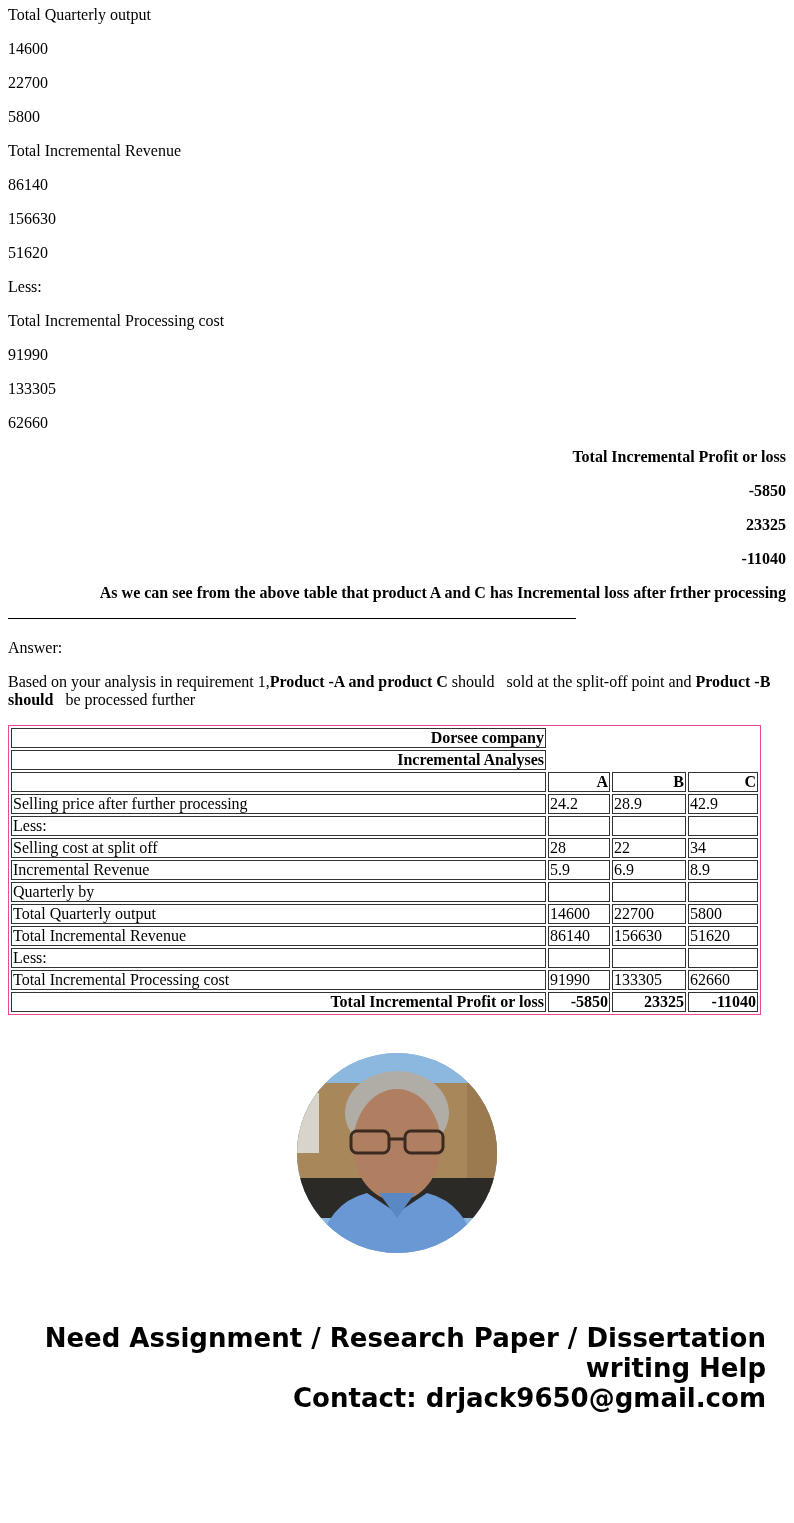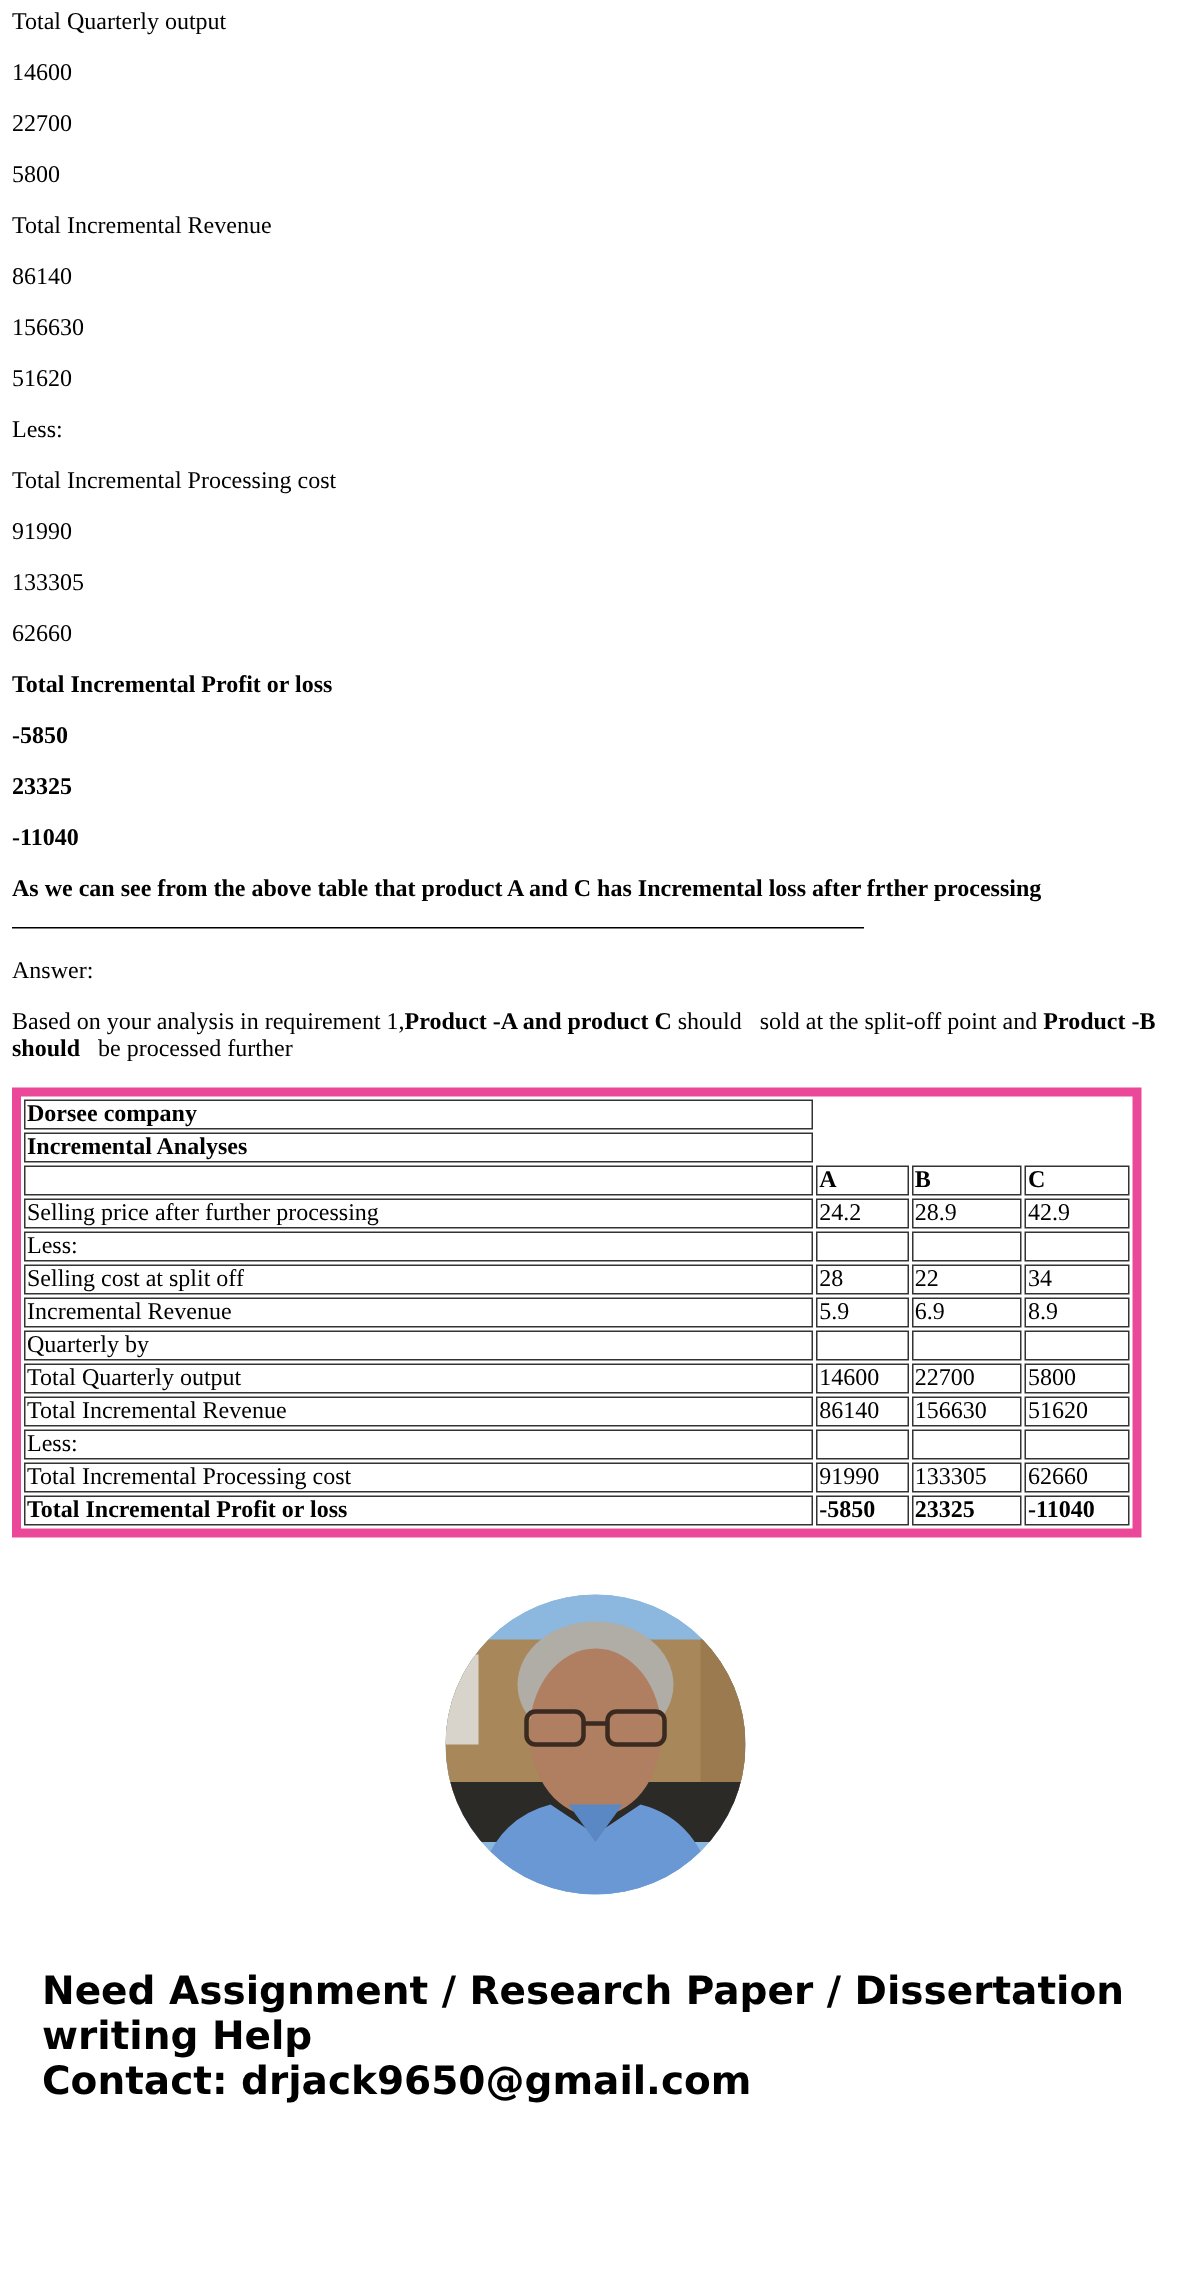--- a/index.html
+++ b/index.html
@@ -6,30 +6,30 @@
   body {
     width: 794px;
     font-family: "Liberation Serif", serif;
     font-size: 16px;
     color: #000;
     line-height: 18px;
   }
   .content { padding: 0 8px; }
   p { margin: 0 0 16px 0; }
   p.first { padding-top: 6px; }
-  .bold { font-weight: bold; }
+  .bold { font-weight: bold; text-align: right; }
   .hr-line {
     width: 568px;
     border: 0;
     border-top: 1px solid #000;
     margin: 0 0 20px 0;
     height: 0;
   }
   table.analysis {
-    border: 6px solid #ec4899;
+    border: 1px solid #ec4899;
     border-collapse: separate;
     border-spacing: 2px;
     margin-top: 0;
     width: 753px;
   }
   table.analysis td {
     border: 1px solid #333;
     padding: 0 1px;
     height: 18px;
     vertical-align: middle;
@@ -42,26 +42,26 @@
   table.analysis td.noborder { border: none; }
   .avatar-wrap {
     display: flex; justify-content: center; margin-top: 38px;
   }
   .avatar {
     width: 200px; height: 200px; border-radius: 50%;
     overflow: hidden; position: relative;
     background: #8fb0d0;
   }
   .promo {
-    text-align: left;
+    text-align: right;
     font-family: "DejaVu Sans", sans-serif;
     font-weight: bold;
     font-size: 26px;
     line-height: 30px;
-    margin-top: 50px;
+    margin-top: 70px;
     padding: 0 20px;
   }
 </style>
 </head>
 <body>
 
 <div class="content">
 
   <div id="preceding">
       <p class="first">Total Quarterly output</p>

